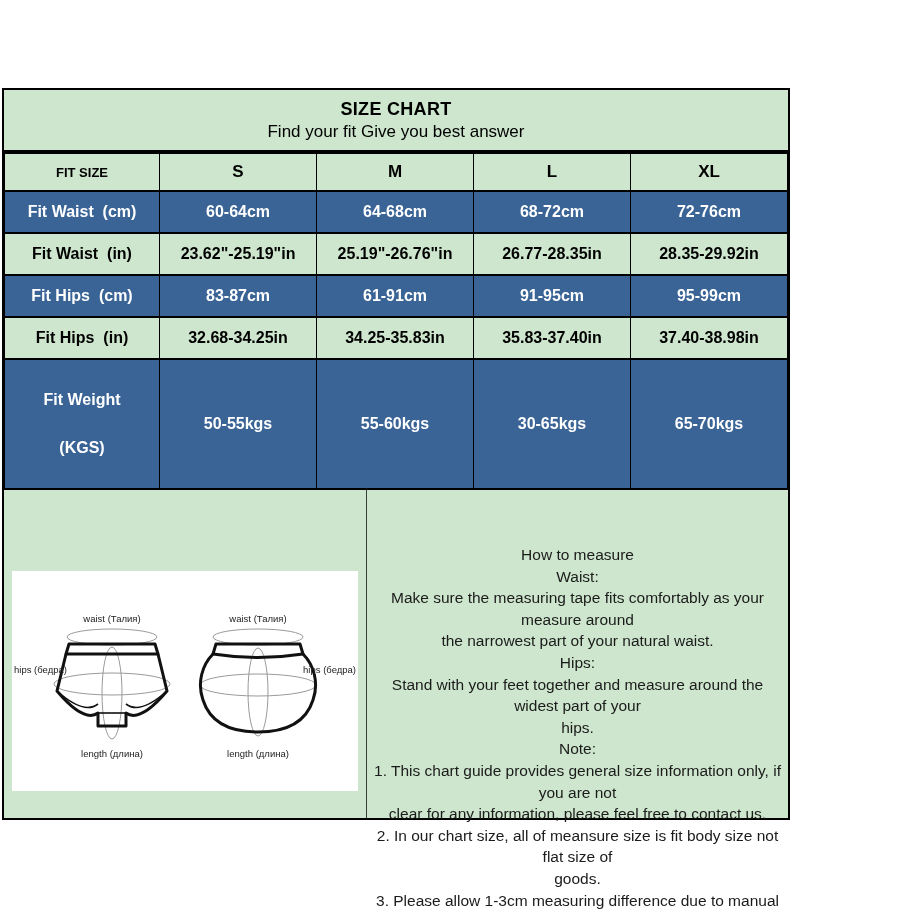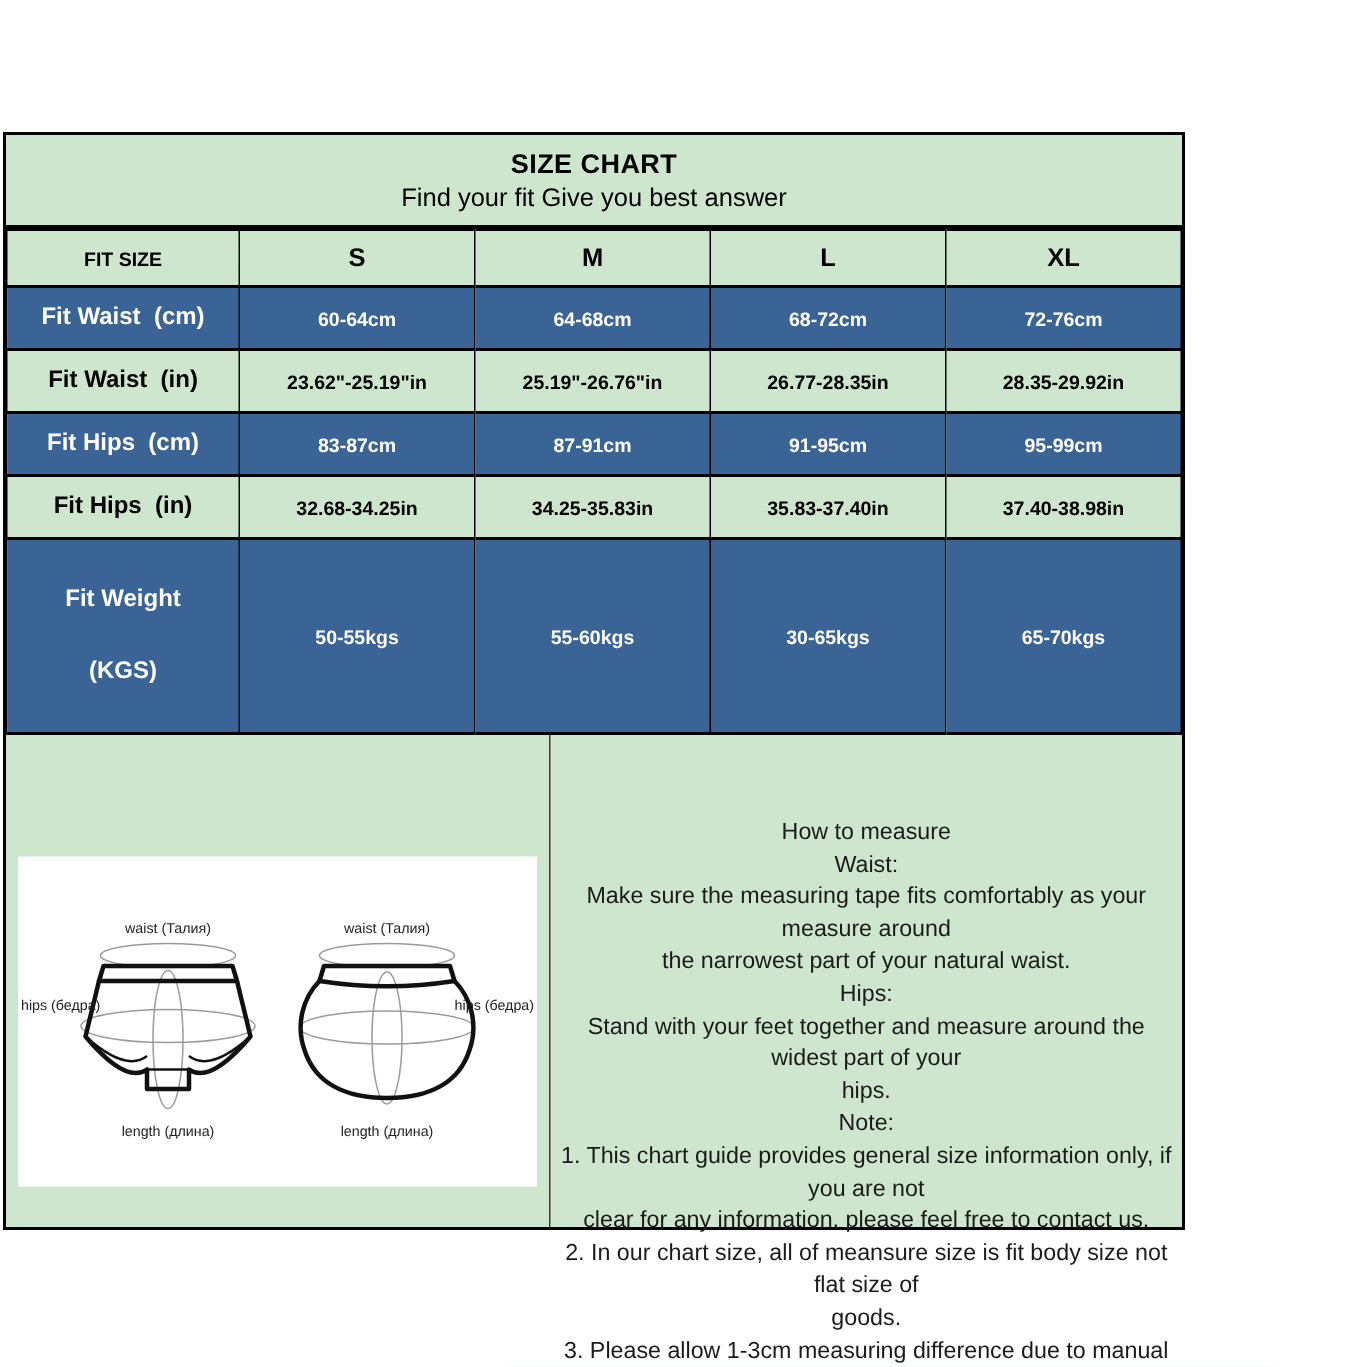--- a/index.html
+++ b/index.html
@@ -46,21 +46,21 @@
     vertical-align: middle;
     padding: 0;
     overflow: hidden;
   }
   .size-table thead tr { height: 38px; }
   .size-table tbody tr { height: 42px; }
   .size-table tbody tr.weight-row { height: 44px; }
   th.col-fit-size { font-size: 13px; font-weight: bold; color: #000; }
   th.col-size { font-size: 17px; font-weight: bold; color: #000; }
   td.lbl { font-size: 16px; font-weight: bold; white-space: pre-wrap; line-height: 16px; }
-  td.val { font-size: 13px; font-weight: bold; }
+  td.val { font-size: 16px; font-weight: bold; }
   tr.row-blue { background: var(--blue-bg); }
   tr.row-blue td { color: #ffffff; border-left-color: #000; }
   tr.row-green td { color: #000; }
 
   .bottom {
     flex: 1;
     display: flex;
     min-height: 0;
   }
   .left-panel {
@@ -130,21 +130,21 @@
       <tr class="row-green">
         <td class="lbl">Fit Waist  (in)</td>
         <td class="val">23.62"-25.19"in</td>
         <td class="val">25.19"-26.76"in</td>
         <td class="val">26.77-28.35in</td>
         <td class="val">28.35-29.92in</td>
       </tr>
       <tr class="row-blue">
         <td class="lbl">Fit Hips  (cm)</td>
         <td class="val">83-87cm</td>
-        <td class="val">87-91cm</td>
+        <td class="val">61-91cm</td>
         <td class="val">91-95cm</td>
         <td class="val">95-99cm</td>
       </tr>
       <tr class="row-green">
         <td class="lbl">Fit Hips  (in)</td>
         <td class="val">32.68-34.25in</td>
         <td class="val">34.25-35.83in</td>
         <td class="val">35.83-37.40in</td>
         <td class="val">37.40-38.98in</td>
       </tr>

